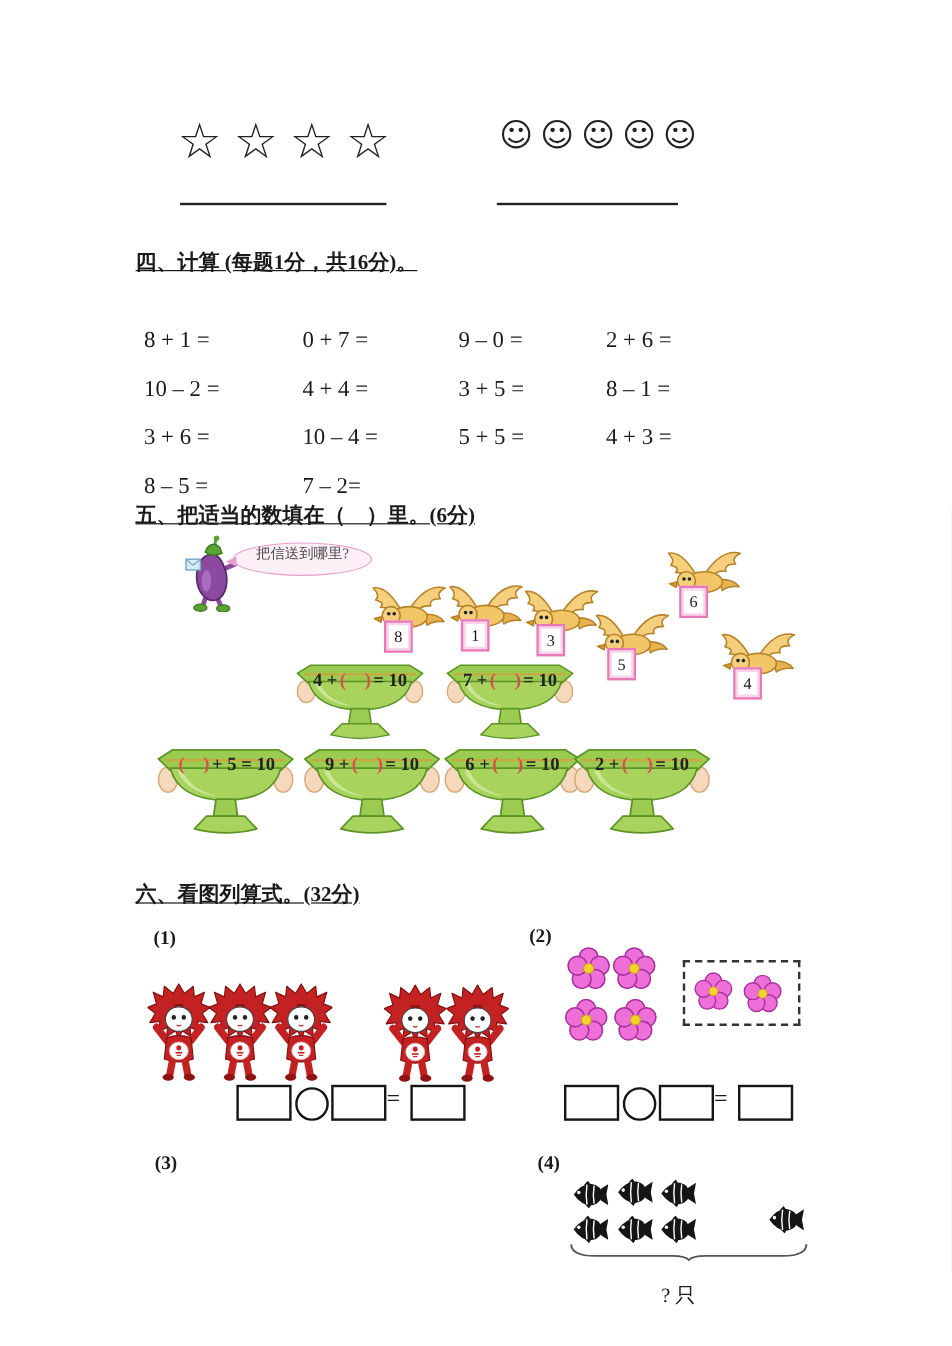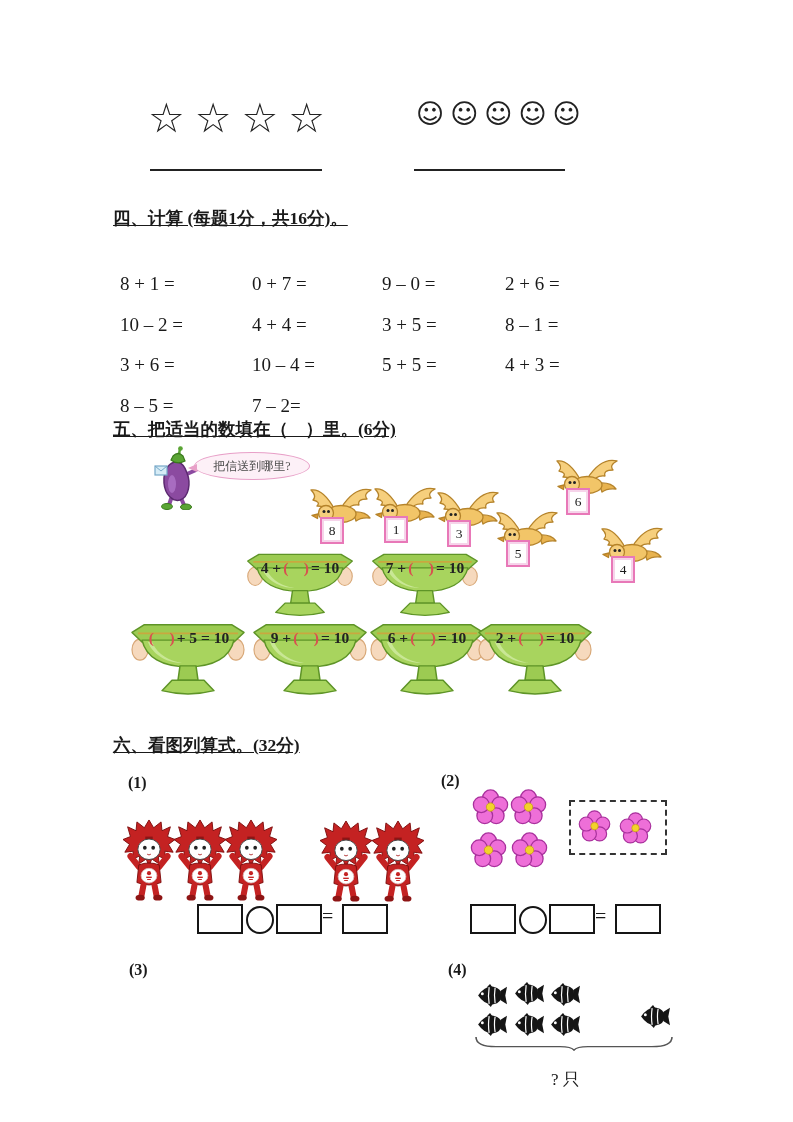--- a/index.html
+++ b/index.html
@@ -14,21 +14,21 @@
   .uline{height:0;border-top:2px solid #222;}
   
   .sec-title{font-weight:bold;font-size:17.5px;white-space:pre;text-decoration:underline;}
   
   .calc-grid{left:120px;top:253px;display:grid;
              grid-template-columns:132px 130px 123px 85px;grid-auto-rows:40.7px;
              font-size:19px;line-height:22px;margin-top:20px;}
   .calc-cell{white-space:pre;}
   
   .bubble{left:194px;top:452px;width:114px;height:26px;background:#fdf0f7;
-          border:1.5px solid #e8a0c8;border-radius:50%;display:flex;align-items:center;
+          border:1.5px solid #e8a0c8;border-radius:50%;display:flex;
           justify-content:center;font-size:12px;color:#4a4a4a;}
   .bubble:before{content:"";position:absolute;left:-7px;top:11px;width:0;height:0;
           border-top:4px solid transparent;border-bottom:4px solid transparent;
           border-right:9px solid #e8a0c8;}
   
   .bird{width:72px;height:62px;}
   .bird svg{position:absolute;left:0;top:0;width:72px;height:40px;}
   .card{position:absolute;left:15px;top:31px;width:20px;height:23px;background:#fff;
         border:2px solid #e878b8;box-shadow:inset 0 0 0 2px #f6d4ea;
         display:flex;align-items:center;justify-content:center;font-size:13.5px;}

